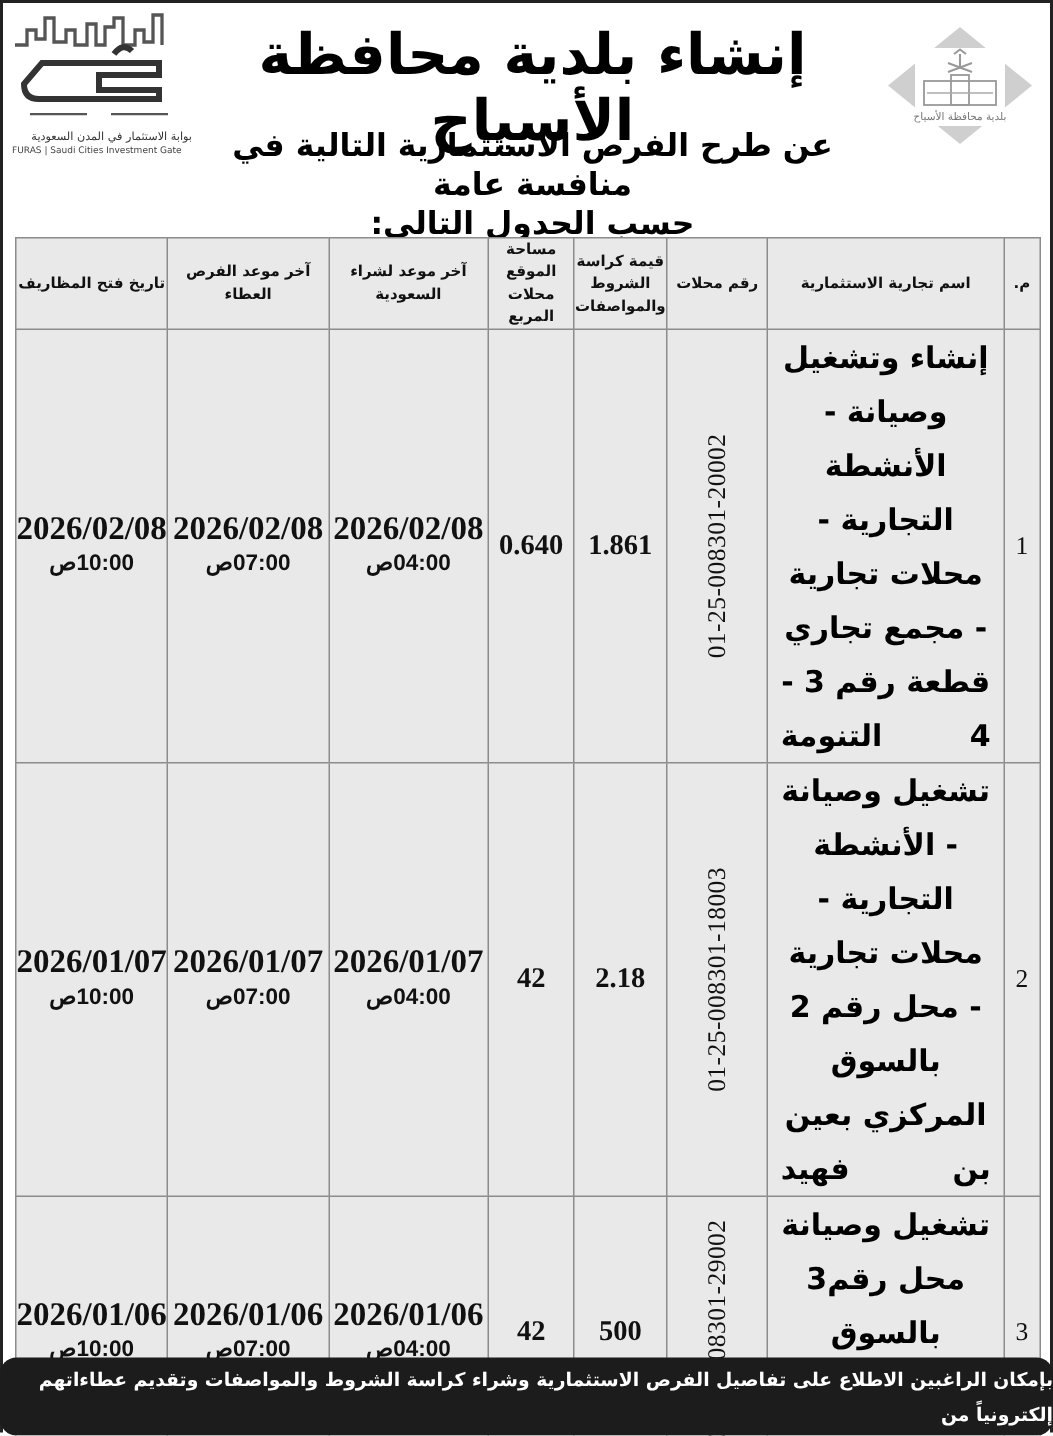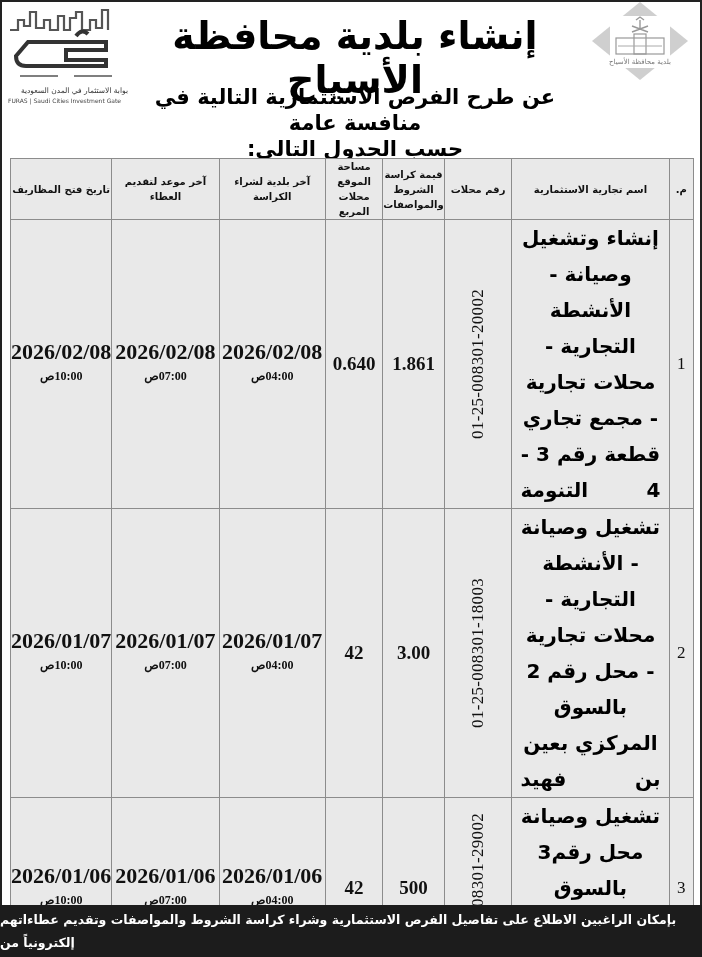--- a/index.html
+++ b/index.html
@@ -3,36 +3,36 @@
 <meta charset="utf-8">
 <style>
   html, body { margin:0; padding:0; }
   body { width:702px; height:957px; background:#fff; position:relative; overflow:hidden;
          font-family:"DejaVu Sans", sans-serif; color:#111; }
   .frame { position:absolute; left:0; top:0; width:698px; height:953px; border:2px solid #222; border-bottom:none; }
   .logo-left { position:absolute; left:6px; top:6px; width:124px; height:100px; }
   .logo-left svg { display:block; }
   .logo-left .ar { font-size:7.5px; color:#333; text-align:left; direction:rtl; position:absolute; left:2px; top:80px; width:120px; text-align:right; }
   .logo-left .en { font-size:6px; color:#444; position:absolute; left:2px; top:91px; white-space:nowrap; }
-  .logo-right { position:absolute; left:590px; top:0; width:100px; height:82px; }
+  .logo-right { position:absolute; left:590px; top:16px; width:100px; height:82px; }
   .title { position:absolute; left:130px; top:14px; width:450px; text-align:center; direction:rtl;
            font-family:"DejaVu Sans", sans-serif; font-weight:bold; font-size:38px; line-height:44px; color:#000; }
   .subtitle { position:absolute; left:130px; top:84px; width:450px; text-align:center; direction:rtl;
               font-weight:bold; font-size:21px; line-height:26px; color:#000; }
   table.main { position:absolute; left:10px; top:158px; width:684px; border-collapse:collapse; direction:rtl; background:#e9e9e9; }
   table.main td, table.main th { border:1px solid #8c8c8c; text-align:center; vertical-align:middle; padding:0; }
   table.main th { height:58px; font-size:10px; font-weight:bold; line-height:15px; color:#111; background:#e9e9e9; }
   .name-cell { direction:rtl; text-align:justify; text-align-last:justify; font-weight:bold; font-size:20px; line-height:36px; padding:0 8px !important; color:#000; }
   .num-cell { font-family:"Liberation Serif", serif; font-size:17px; }
   .opp-id { font-family:"Liberation Serif", serif; font-size:17px; writing-mode:vertical-rl; transform:rotate(180deg); white-space:nowrap; letter-spacing:0.3px; margin:0 auto; }
   .val { font-family:"Liberation Serif", serif; font-weight:bold; font-size:19px; }
   .date { font-family:"Liberation Serif", serif; font-weight:bold; font-size:22px; line-height:24px; }
-  .time { font-family:Liberation Serif, serif; font-weight:bold; font-size:12px; line-height:24px; direction:rtl; }
+  .time { font-family:Liberation Sans, sans-serif; font-weight:bold; font-size:15px; line-height:24px; direction:rtl; }
   .footer { position:absolute; left:0; top:905px; width:702px; height:52px; background:#1c1c1c; color:#fff;
-            direction:rtl; text-align:left; font-weight:bold; font-size:12.5px; line-height:23px; padding-top:3px; box-sizing:border-box; }
+            direction:rtl; text-align:right; font-weight:bold; font-size:12.5px; line-height:23px; padding-top:3px; box-sizing:border-box;border-radius:11px; }
   .footer .url { font-family:"Liberation Serif", serif; font-size:17px; direction:ltr; unicode-bidi:embed; }
 </style>
 </head>
 <body>
 
 <div class="frame"></div>
 
 <div class="logo-left">
   <svg width="120" height="78" viewBox="0 0 120 78">
     <polyline points="4,24 12,24 12,14 18,14 18,20 24,20 24,6 30,6 30,22 38,22 38,14 44,14 44,24 52,24 52,10 58,10 58,24 64,24 64,12 70,12 70,6 76,6 76,24 84,24 84,14 90,14 90,22 96,22 96,4 102,4 102,24" fill="none" stroke="#555" stroke-width="2.2"></polyline>
@@ -74,22 +74,22 @@
     <col style="width:108px">
     <col style="width:99px">
   </colgroup>
   <thead>
     <tr>
       <th>م.</th>
       <th>اسم تجارية الاستثمارية</th>
       <th>رقم محلات</th>
       <th>قيمة كراسة الشروط والمواصفات</th>
       <th>مساحة الموقع محلات المربع</th>
-      <th>آخر بلدية لشراء الكراسة</th>
-      <th>آخر موعد لتقديم العطاء</th>
+      <th>آخر موعد لشراء السعودية</th>
+      <th>آخر موعد الفرص العطاء</th>
       <th>تاريخ فتح المظاريف</th>
     </tr>
   </thead>
   <tbody>
     <tr style="height:234px">
       <td class="num-cell">1</td>
       <td class="name-cell">إنشاء وتشغيل وصيانة - الأنشطة التجارية - محلات تجارية - مجمع تجاري قطعة رقم 3 - 4 التنومة</td>
       <td>
           <div class="opp-id">01-25-008301-20002</div>
         </td>
@@ -107,21 +107,21 @@
           <div class="date">2026/02/08</div>
           <div class="time">10:00ص</div>
         </td>
     </tr>
     <tr style="height:278px">
       <td class="num-cell">2</td>
       <td class="name-cell">تشغيل وصيانة - الأنشطة التجارية - محلات تجارية - محل رقم 2 بالسوق المركزي بعين بن فهيد</td>
       <td>
           <div class="opp-id">01-25-008301-18003</div>
         </td>
-      <td class="val">3.00</td>
+      <td class="val">2.18</td>
       <td class="val">42</td>
       <td>
           <div class="date">2026/01/07</div>
           <div class="time">04:00ص</div>
         </td>
       <td>
           <div class="date">2026/01/07</div>
           <div class="time">07:00ص</div>
         </td>
       <td>

